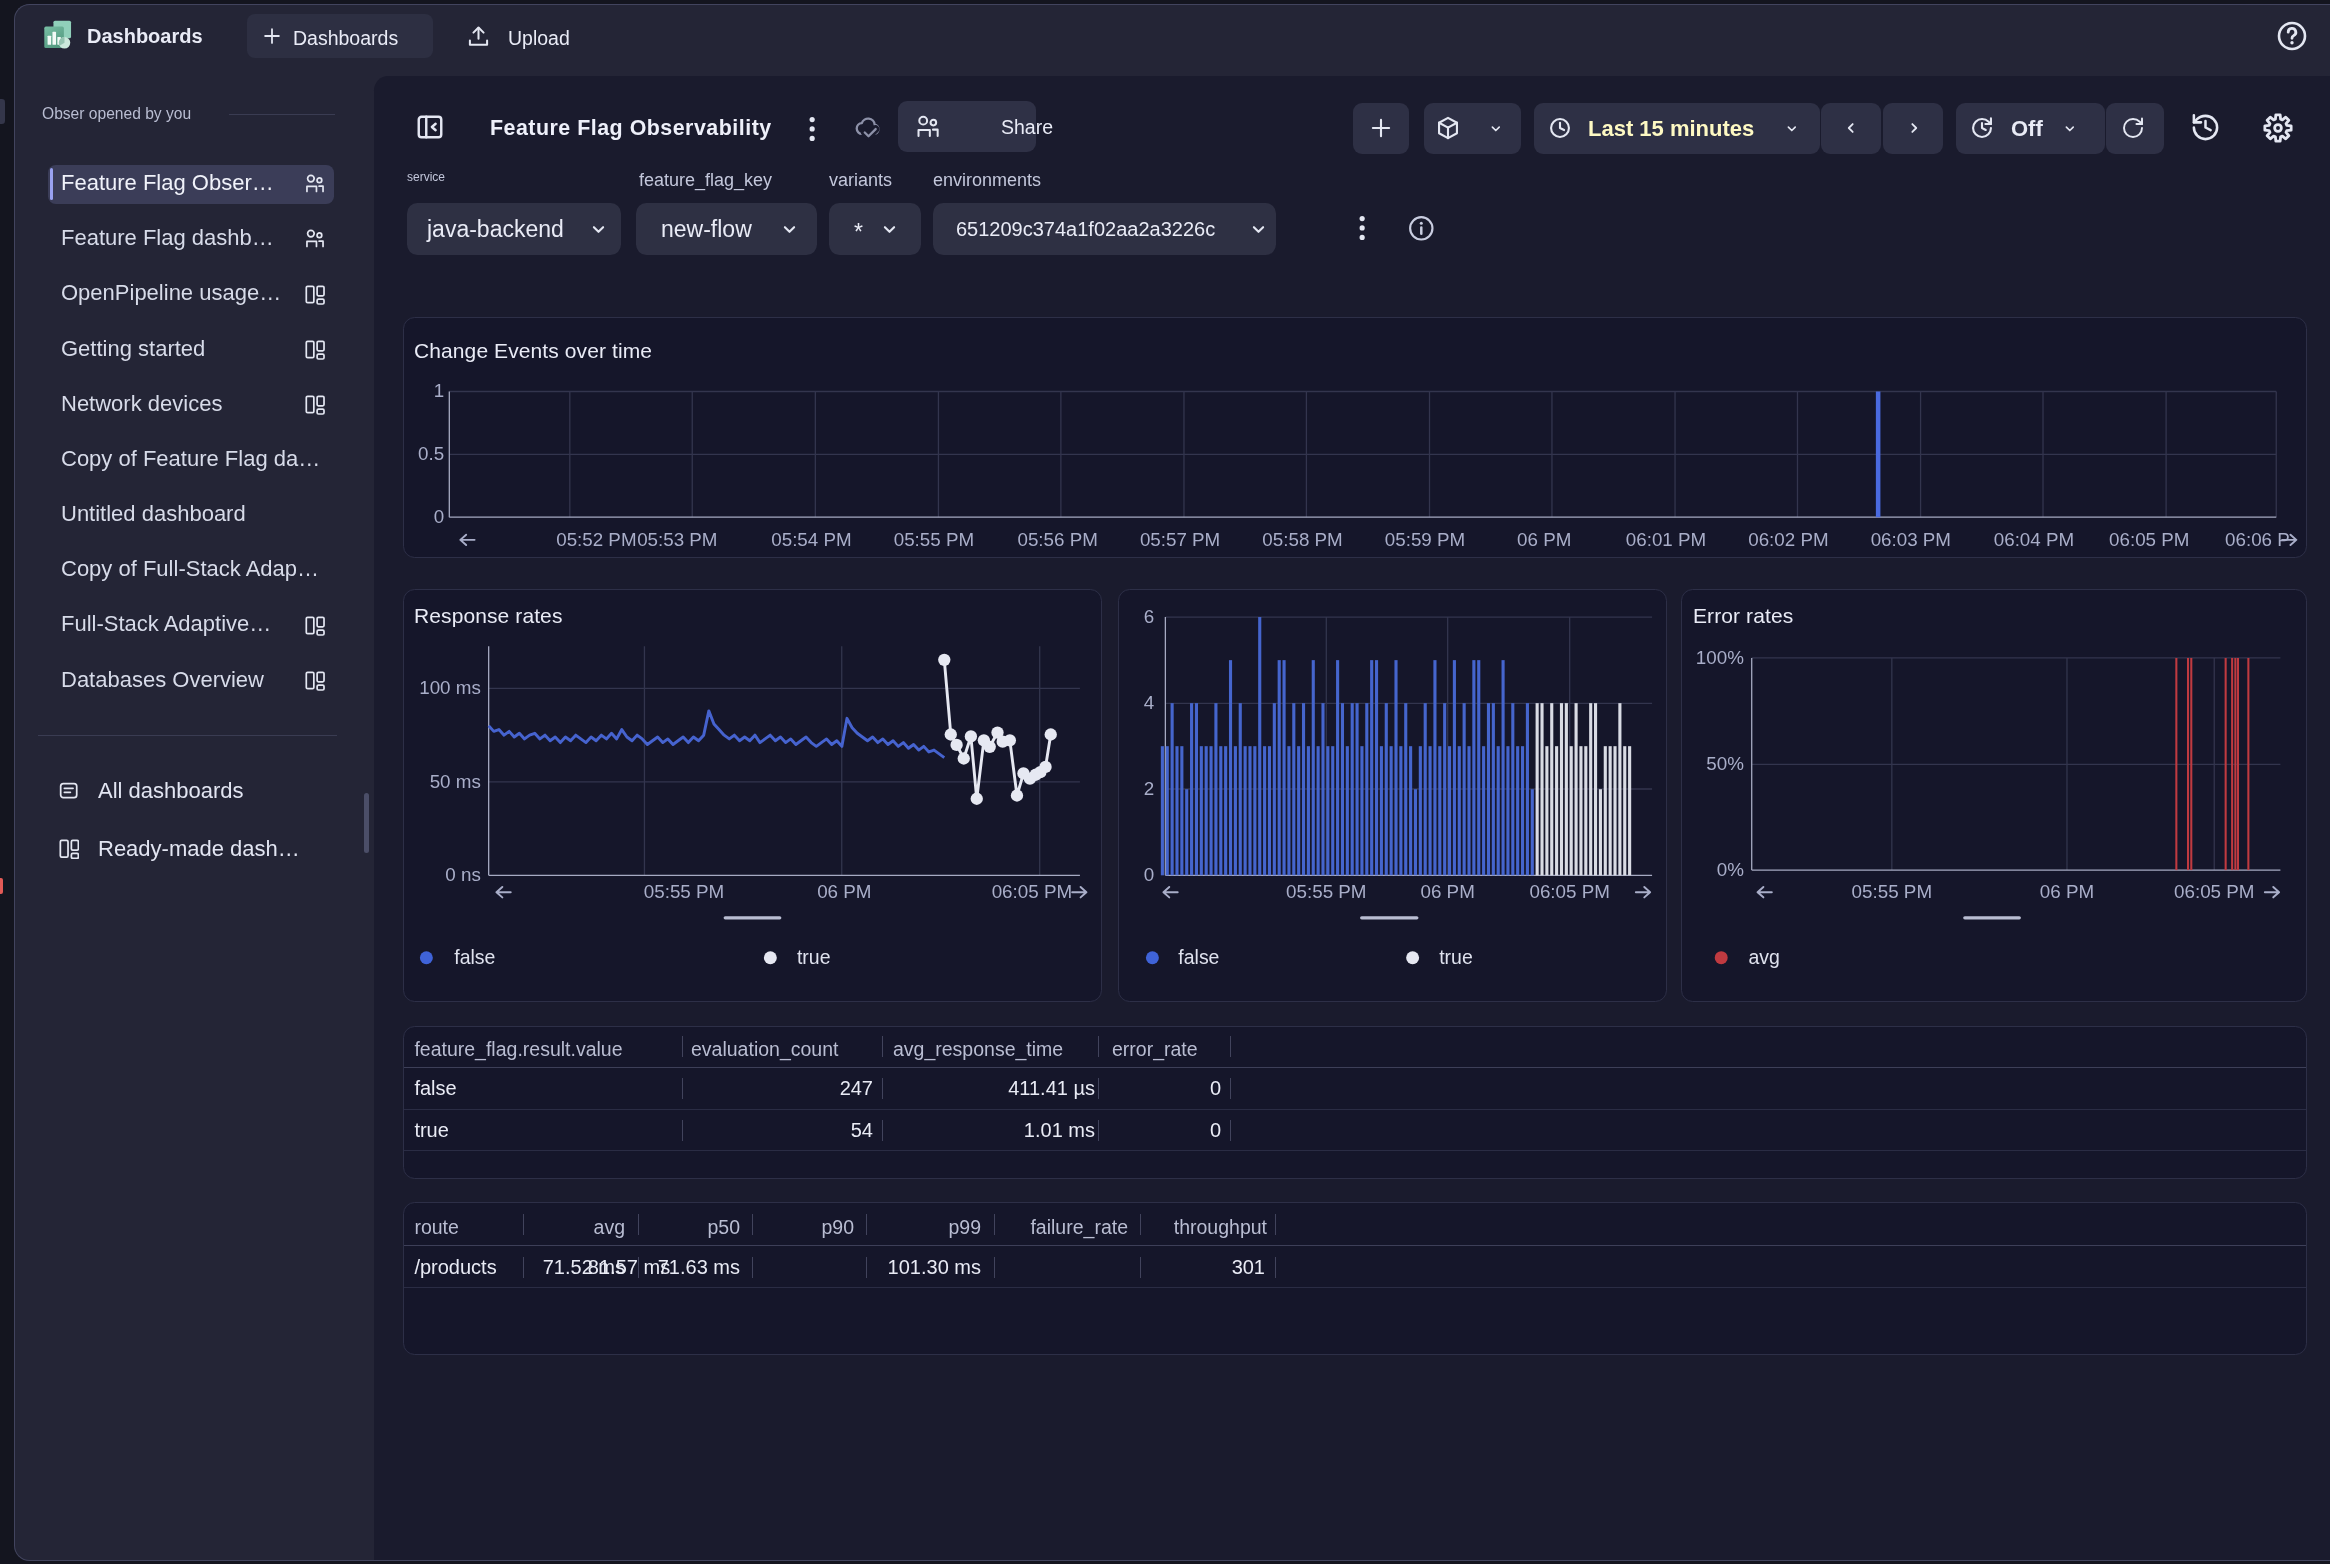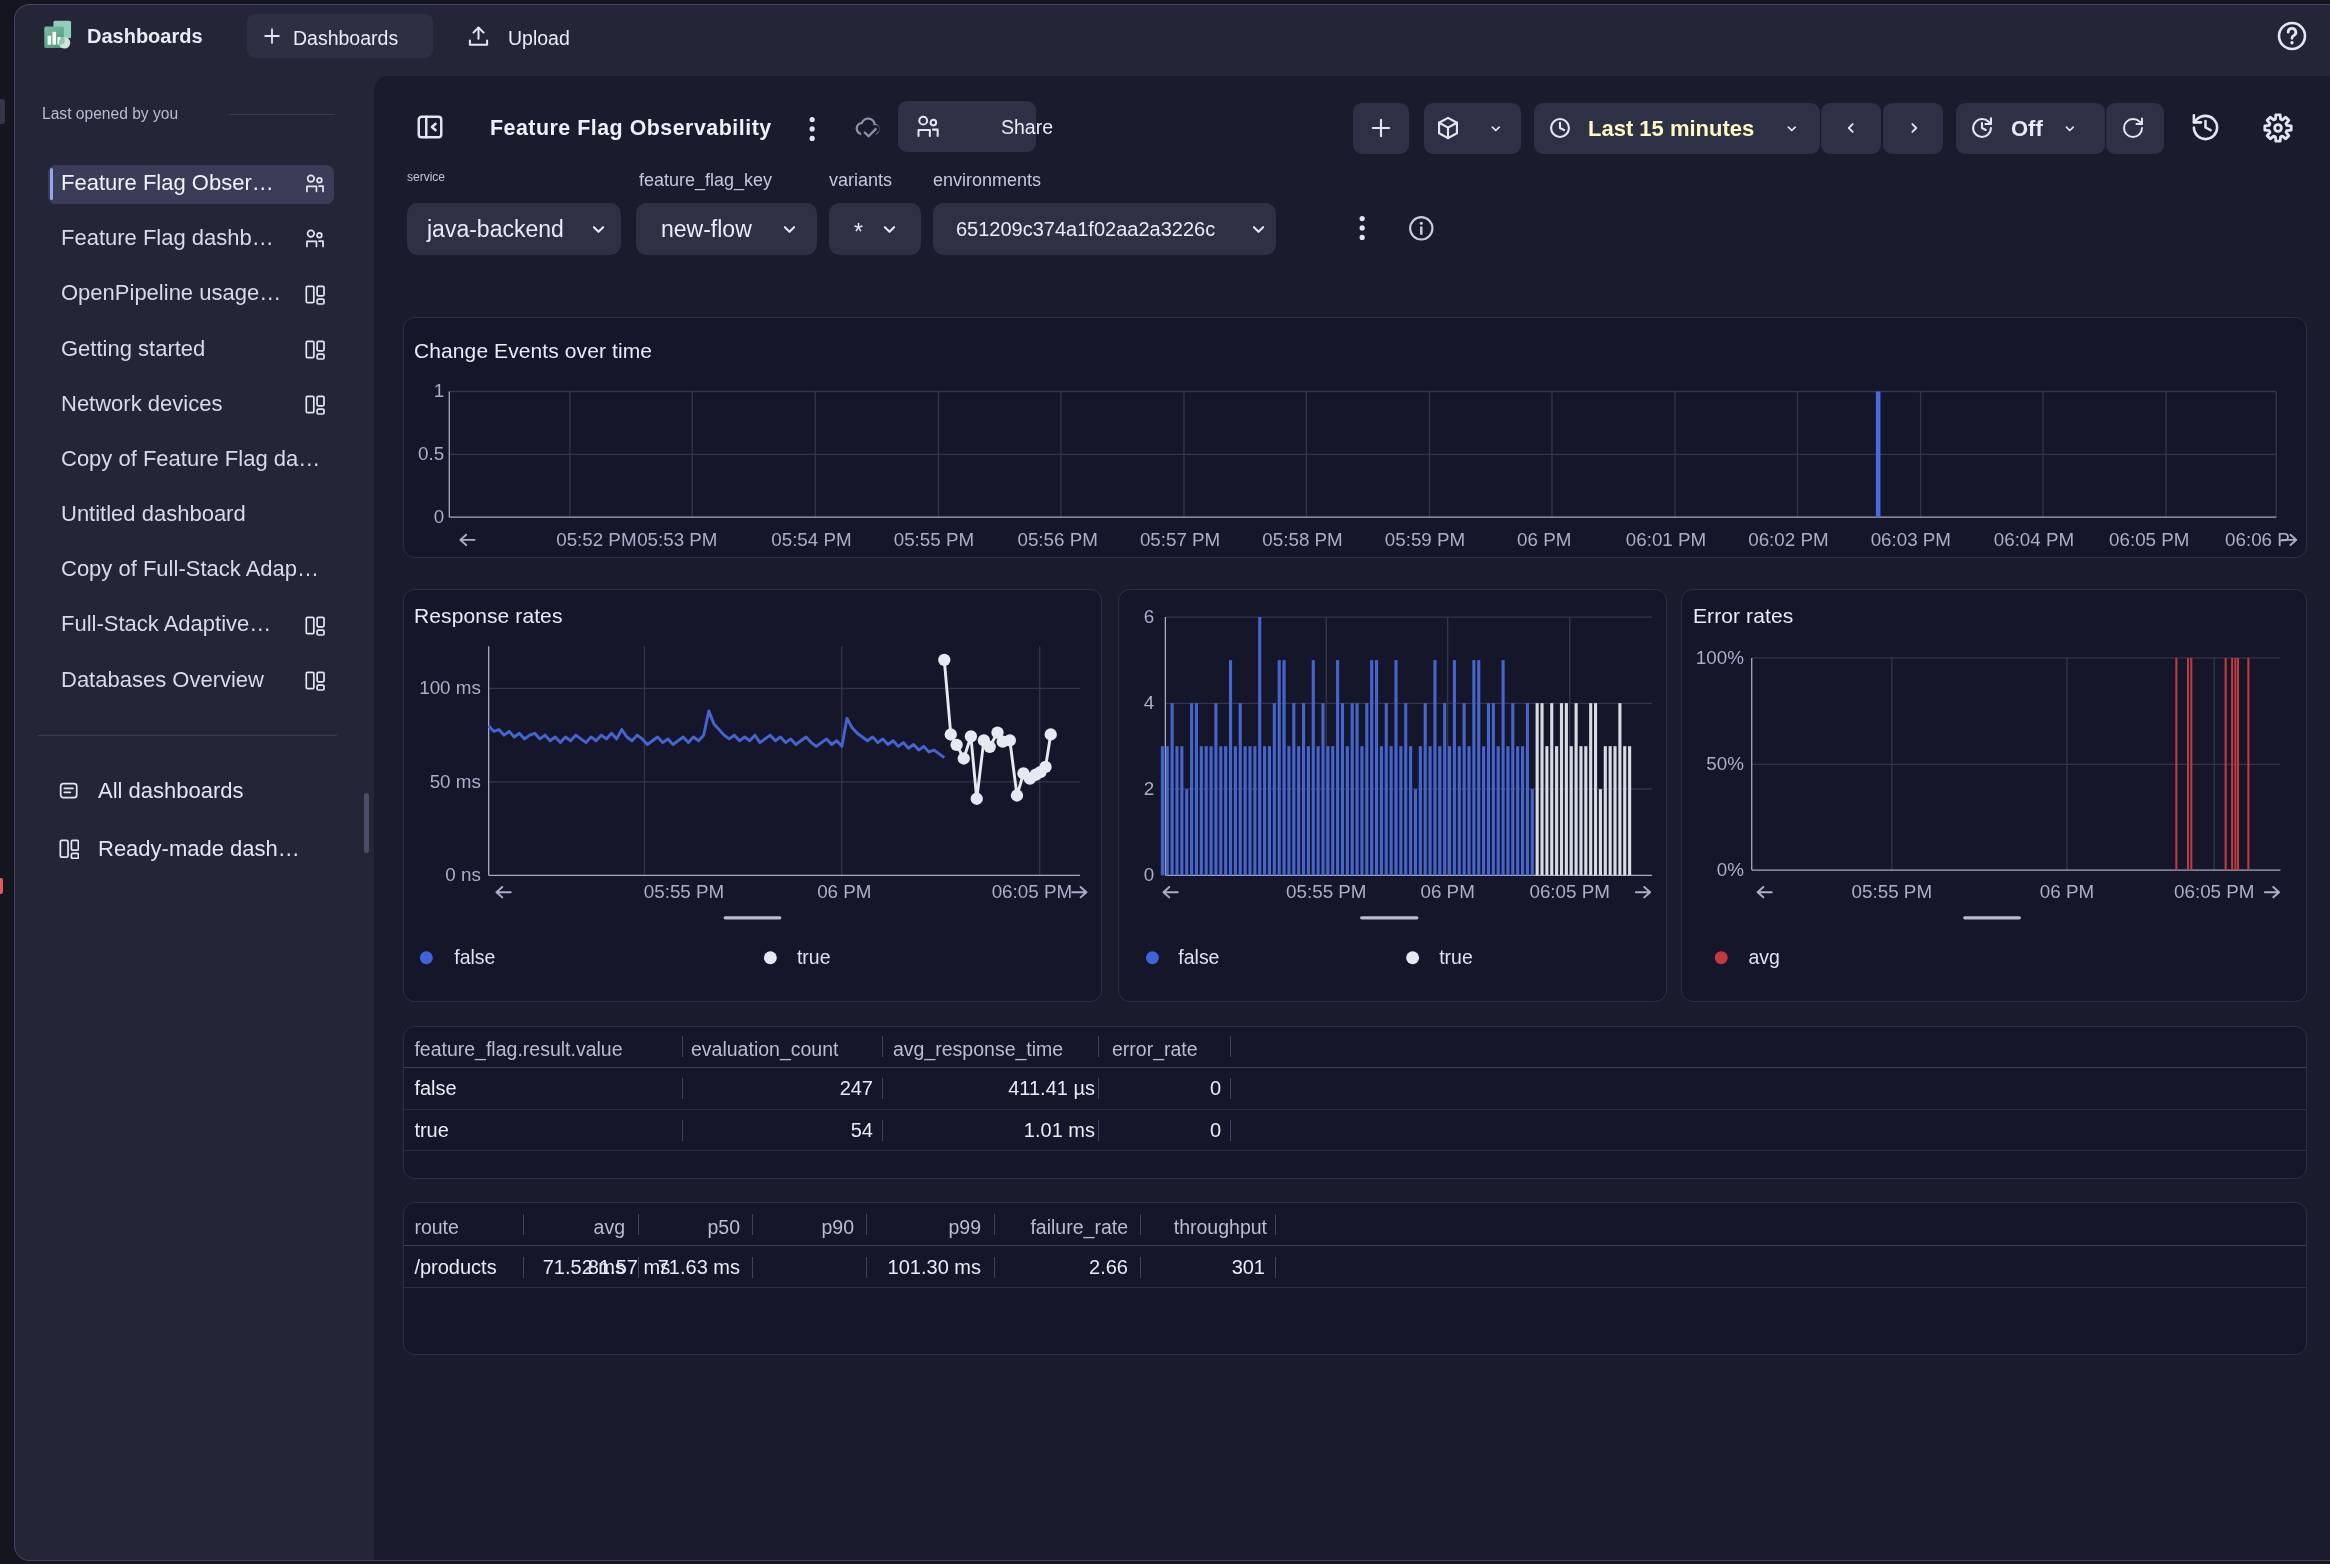--- a/index.html
+++ b/index.html
@@ -46,21 +46,21 @@
     <path d="M16,19 V5"></path>
     <path d="M9.5,11 L16,4.5 L22.5,11"></path>
     <path d="M5,21 v5.5 h22 V21"></path>
   </svg>
 <div class="abs" style="left:508px;top:27px;font-size:19.5px;color:#e9ebf6;">Upload</div>
 <svg class="abs" style="left:2276px;top:20px" width="32" height="32" viewBox="0 0 32 32" fill="none" stroke="#e4e7f2" stroke-width="2.6" stroke-linecap="round" stroke-linejoin="round">
     <circle cx="16" cy="16" r="13" stroke-width="2.6"></circle>
     <path d="M12.2,12.2 a3.8,3.8 0 1 1 5.3,3.5 c-1.3.55-1.5,1.3-1.5,2.6" stroke-width="2.8"></path>
     <circle cx="16" cy="22.8" r="1.7" fill="#e4e7f2" stroke="none"></circle>
   </svg>
-<div class="abs muted" style="left:42px;top:105px;font-size:15.6px;">Last opened by you</div>
+<div class="abs muted" style="left:42px;top:105px;font-size:15.6px;">Obser opened by you</div>
 <div class="abs" style="left:229px;top:114px;width:106px;height:0.6px;background:#3a3c52;"></div>
 <div class="abs" style="left:48px;top:165px;width:286px;height:39px;background:#3b3d58;border-radius:7.8px;"></div>
 <div class="abs" style="left:50px;top:168px;width:3.2px;height:32px;background:#9aa2f2;border-radius:1.9px;"></div>
 <div class="sideitem" style="top:170px;color:#f0f2fa">Feature Flag Obser…</div>
 <svg class="abs" style="left:304px;top:173px" width="21" height="21" viewBox="0 0 32 32" fill="none" stroke="#e4e7f2" stroke-width="2.6" stroke-linecap="round" stroke-linejoin="round">
     <circle cx="10.5" cy="8.5" r="5"></circle>
     <circle cx="23.5" cy="11" r="3.6"></circle>
     <path d="M4.5,28 V20.5 h14.5 V28"></path>
     <path d="M23,20 h6 v8"></path>
   </svg>
@@ -515,21 +515,20 @@
 <div class="tick" style="left:462px;top:11px;"></div>
 <div class="tick" style="left:590px;top:11px;"></div>
 <div class="tick" style="left:736px;top:11px;"></div>
 <div class="tick" style="left:871px;top:11px;"></div>
 <div class="rline" style="top:42px;background:#3d3f58;"></div>
 <div class="tdata" style="left:10.4px;top:53px;">/products</div>
 <div class="tdata" style="left:0;top:53px;width:221px;text-align:right;">71.52 ms</div>
 <div class="tdata" style="left:0;top:53px;width:336px;text-align:right;">71.63 ms</div>
 <div class="tdata" style="left:0;top:53px;width:450px;text-align:center;">81.57 ms</div>
 <div class="tdata" style="left:0;top:53px;width:577px;text-align:right;">101.30 ms</div>
-<div class="tdata" style="left:0;top:53px;width:724px;text-align:right;">2.66</div>
 <div class="tdata" style="left:0;top:53px;width:861px;text-align:right;">301</div>
 <div class="tick" style="left:119px;top:54px;"></div>
 <div class="tick" style="left:234px;top:54px;"></div>
 <div class="tick" style="left:348px;top:54px;"></div>
 <div class="tick" style="left:462px;top:54px;"></div>
 <div class="tick" style="left:590px;top:54px;"></div>
 <div class="tick" style="left:736px;top:54px;"></div>
 <div class="tick" style="left:871px;top:54px;"></div>
 <div class="rline" style="top:84px;"></div>
 </div>

